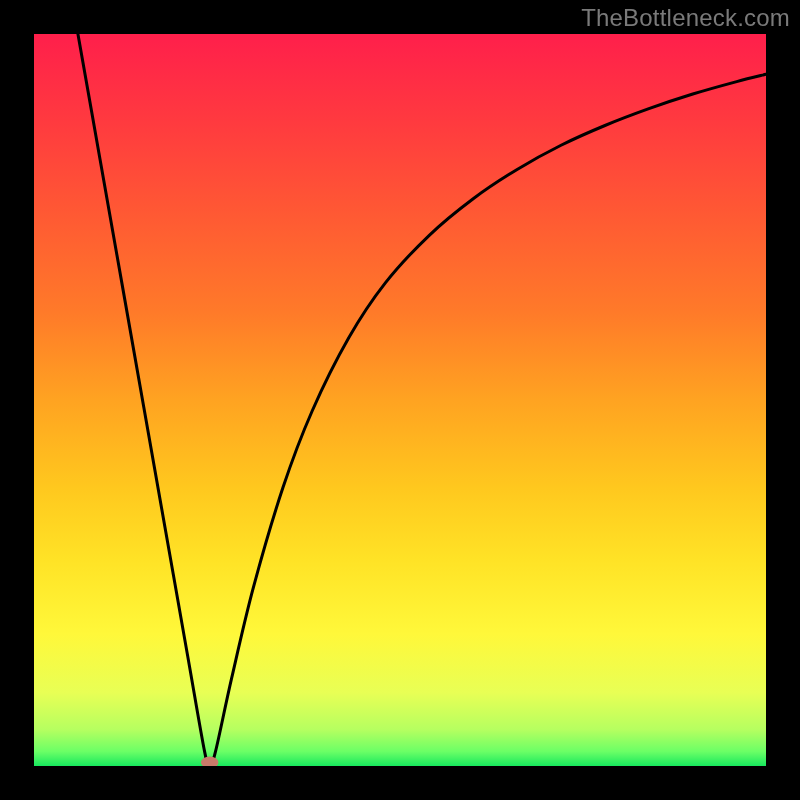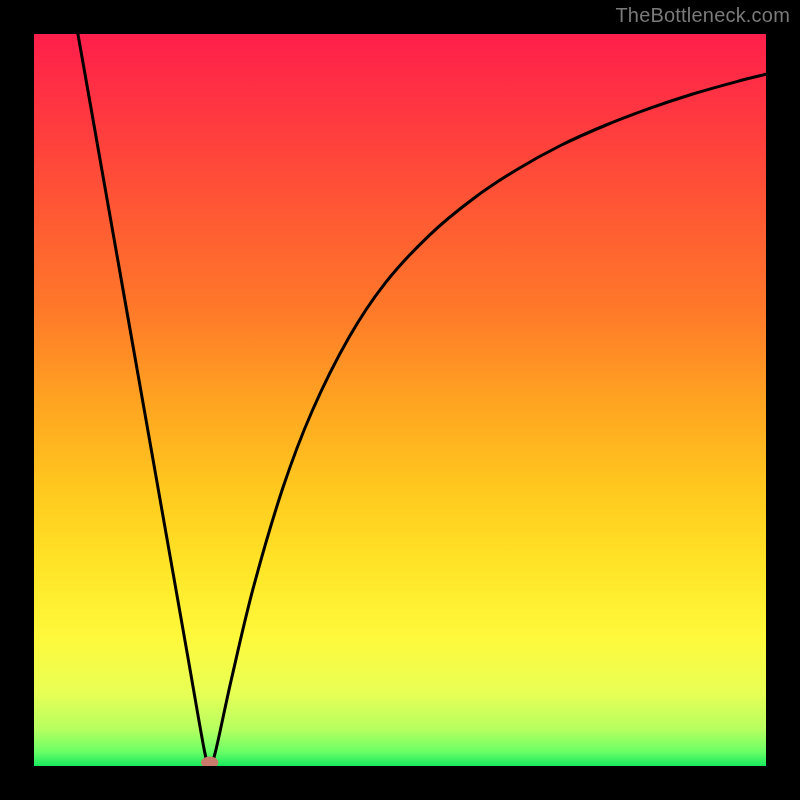--- a/index.html
+++ b/index.html
@@ -24,21 +24,21 @@
     top: 34px;
     width: 732px;
     height: 732px;
     overflow: hidden;
   }
   .watermark {
     position: absolute;
     top: 4px;
     right: 10px;
     font-family: Arial, Helvetica, sans-serif;
-    font-size: 20px;
+    font-size: 24px;
     color: #7a7a7a;
     letter-spacing: 0.2px;
   }
   svg.overlay {
     position: absolute;
     left: 0;
     top: 0;
     width: 732px;
     height: 732px;
     overflow: visible;

